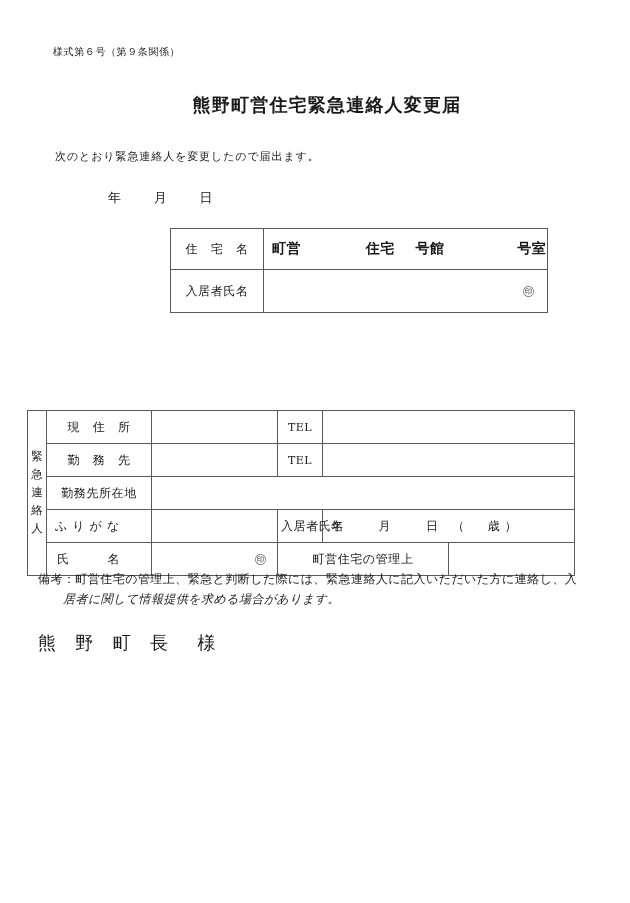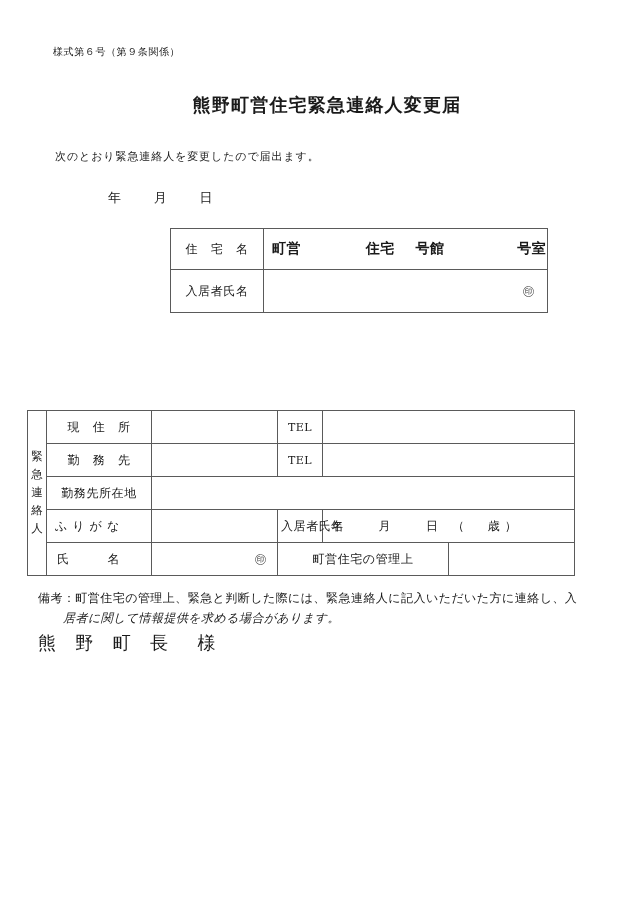--- a/index.html
+++ b/index.html
@@ -201,21 +201,21 @@
 
   .name-seal-cell {
     text-align: right;
     padding-right: 6px;
   }
 
   
   .remarks {
     position: absolute;
     left: 38px;
-    top: 589px;
+    top: 570px;
     width: 560px;
     font-size: 12px;
     line-height: 1.65;
     letter-spacing: 0.45px;
   }
   .remarks .line2 {
     display: block;
     padding-left: 25px;
     font-style: italic;
   }

